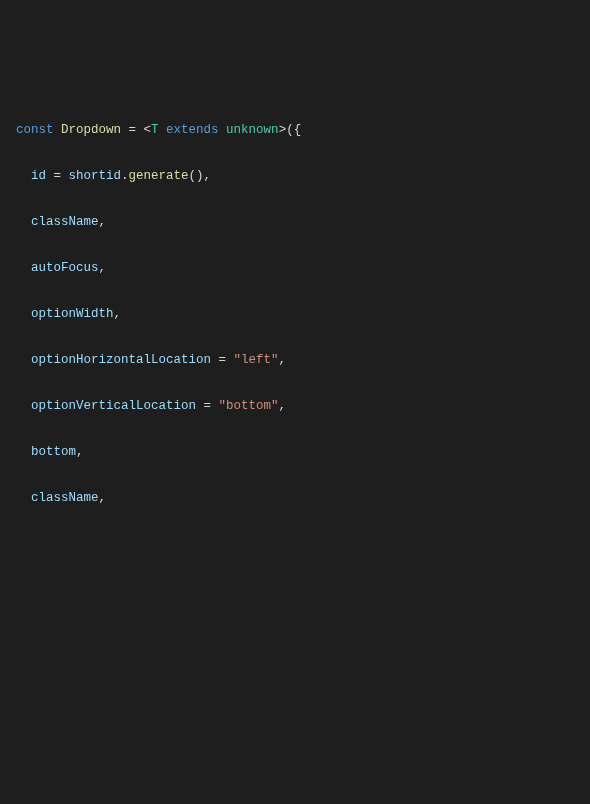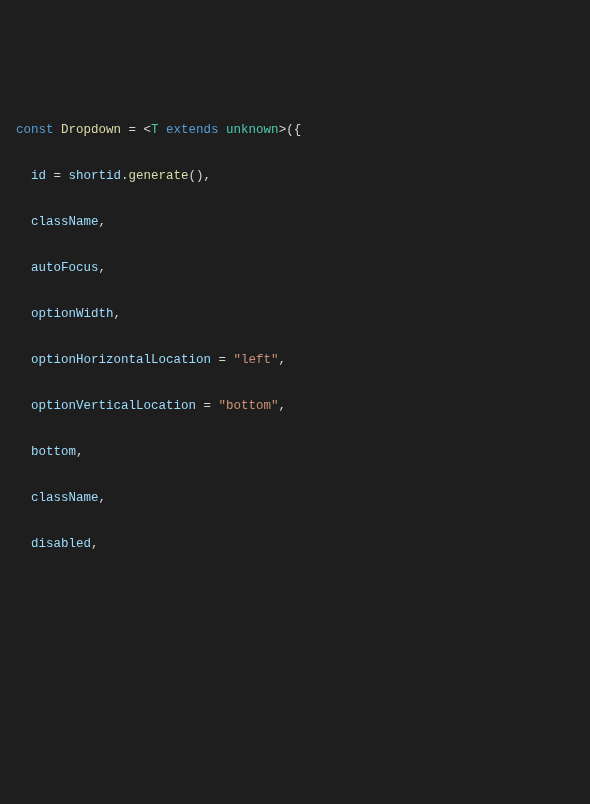--- a/index.html
+++ b/index.html
@@ -31,21 +31,20 @@
 <div>
 <div class="line"><span class="k-blue">const</span><span class="k-punc"> </span><span class="k-fn">Dropdown</span><span class="k-punc"> = </span><span class="k-punc">&lt;</span><span class="k-type">T</span><span class="k-blue"> extends </span><span class="k-type">unknown</span><span class="k-punc">&gt;</span><span class="k-punc">({</span></div>
 <div class="line">  <span class="k-var">id</span><span class="k-punc"> = </span><span class="k-var">shortid</span><span class="k-punc">.</span><span class="k-fn">generate</span><span class="k-punc">()</span><span class="k-punc">,</span></div>
 <div class="line">  <span class="k-var">className</span><span class="k-punc">,</span></div>
 <div class="line">  <span class="k-var">autoFocus</span><span class="k-punc">,</span></div>
 <div class="line">  <span class="k-var">optionWidth</span><span class="k-punc">,</span></div>
 <div class="line">  <span class="k-var">optionHorizontalLocation</span><span class="k-punc"> = </span><span class="k-str">"left"</span><span class="k-punc">,</span></div>
 <div class="line">  <span class="k-var">optionVerticalLocation</span><span class="k-punc"> = </span><span class="k-str">"bottom"</span><span class="k-punc">,</span></div>
 <div class="line">  <span class="k-var">bottom</span><span class="k-punc">,</span></div>
 <div class="line">  <span class="k-var">className</span><span class="k-punc">,</span></div>
-<div class="line">  <span class="k-var">disabled</span><span class="k-punc">,</span></div>
 
 
 
 
 
 
 
 
 
 

